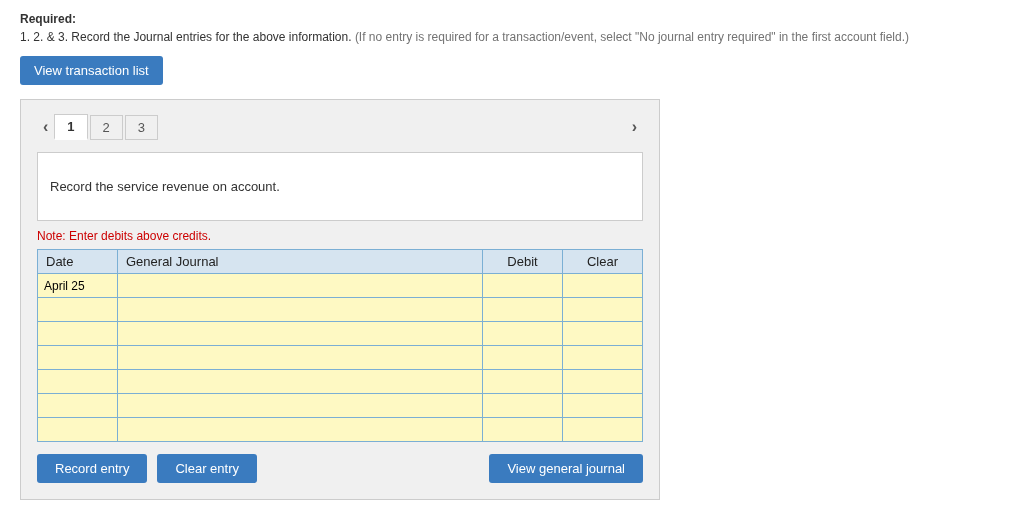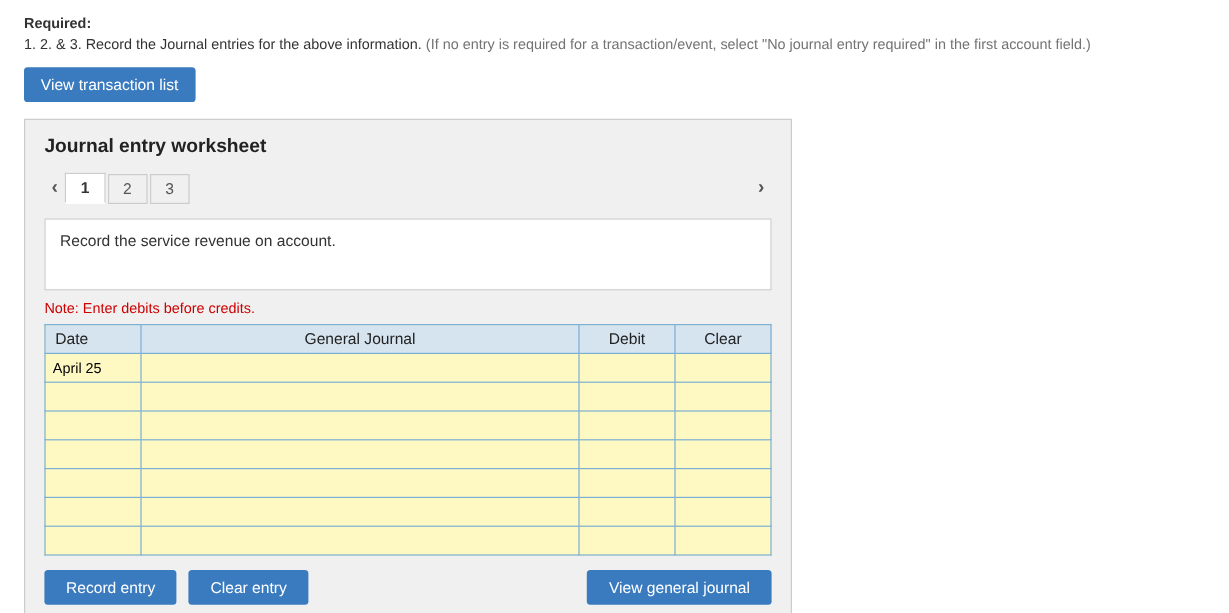--- a/index.html
+++ b/index.html
@@ -75,21 +75,21 @@
     .tab-item.inactive {
       background: #f0f0f0;
       color: #555;
     }
     .tab-arrow-right {
       margin-left: auto;
     }
     .description-box {
       background: #fff;
       border: 1px solid #ccc;
-      padding: 10px 12px;
+      padding: 26px 12px;
       margin-bottom: 8px;
       min-height: 60px;
       font-size: 13px;
       color: #333;
     }
     .note-text {
       color: #c00;
       font-size: 12px;
       margin-bottom: 6px;
     }
@@ -153,41 +153,40 @@
 
 <p class="required-text">
   <strong>Required:</strong><br>
   <span>1. 2. &amp; 3. Record the Journal entries for the above information.</span>
   <span class="highlight">(If no entry is required for a transaction/event, select "No journal entry required" in the first account field.)</span>
 </p>
 
 <button class="view-btn">View transaction list</button>
 
 <div class="worksheet-container">
-  <div class="worksheet-title">Journal entry worksheet</div>
 
   <div class="tabs-row">
     <button class="tab-arrow">‹</button>
     <div class="tab-item active">1</div>
     <div class="tab-item inactive">2</div>
     <div class="tab-item inactive">3</div>
     <button class="tab-arrow tab-arrow-right">›</button>
   </div>
 
   <div class="description-box">
     <span>Record the service revenue on account.</span>
   </div>
 
-  <p class="note-text">Note: Enter debits before credits.</p>
+  <p class="note-text">Note: Enter debits above credits.</p>
 
   <table class="journal-table">
     <thead>
       <tr>
         <th class="col-date">Date</th>
-        <th class="col-journal" style="text-align:center;">General Journal</th>
+        <th class="col-journal" style="text-align:left;">General Journal</th>
         <th class="col-debit" style="text-align:center;">Debit</th>
         <th class="col-credit" style="text-align:center;">Clear</th>
       </tr>
     </thead>
     <tbody id="journal-tbody">
     <tr>
           <td><input type="text" value="April 25" style=""></td>
           <td><input type="text" style=""></td>
           <td><input type="text" style=""></td>
           <td><input type="text" style=""></td>

